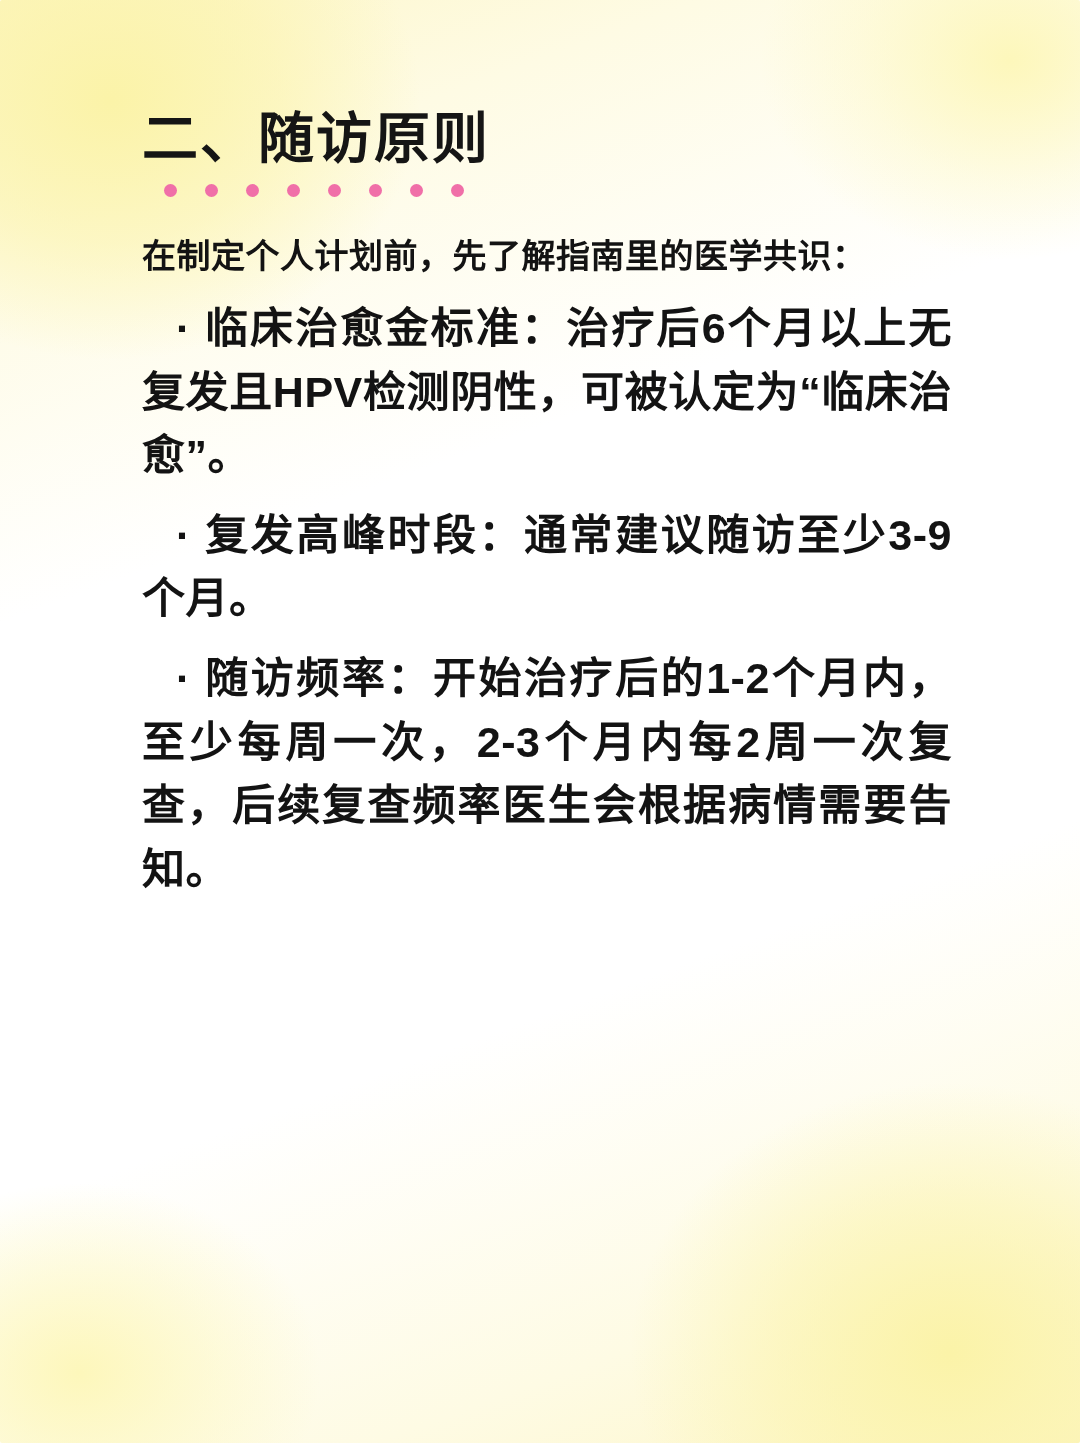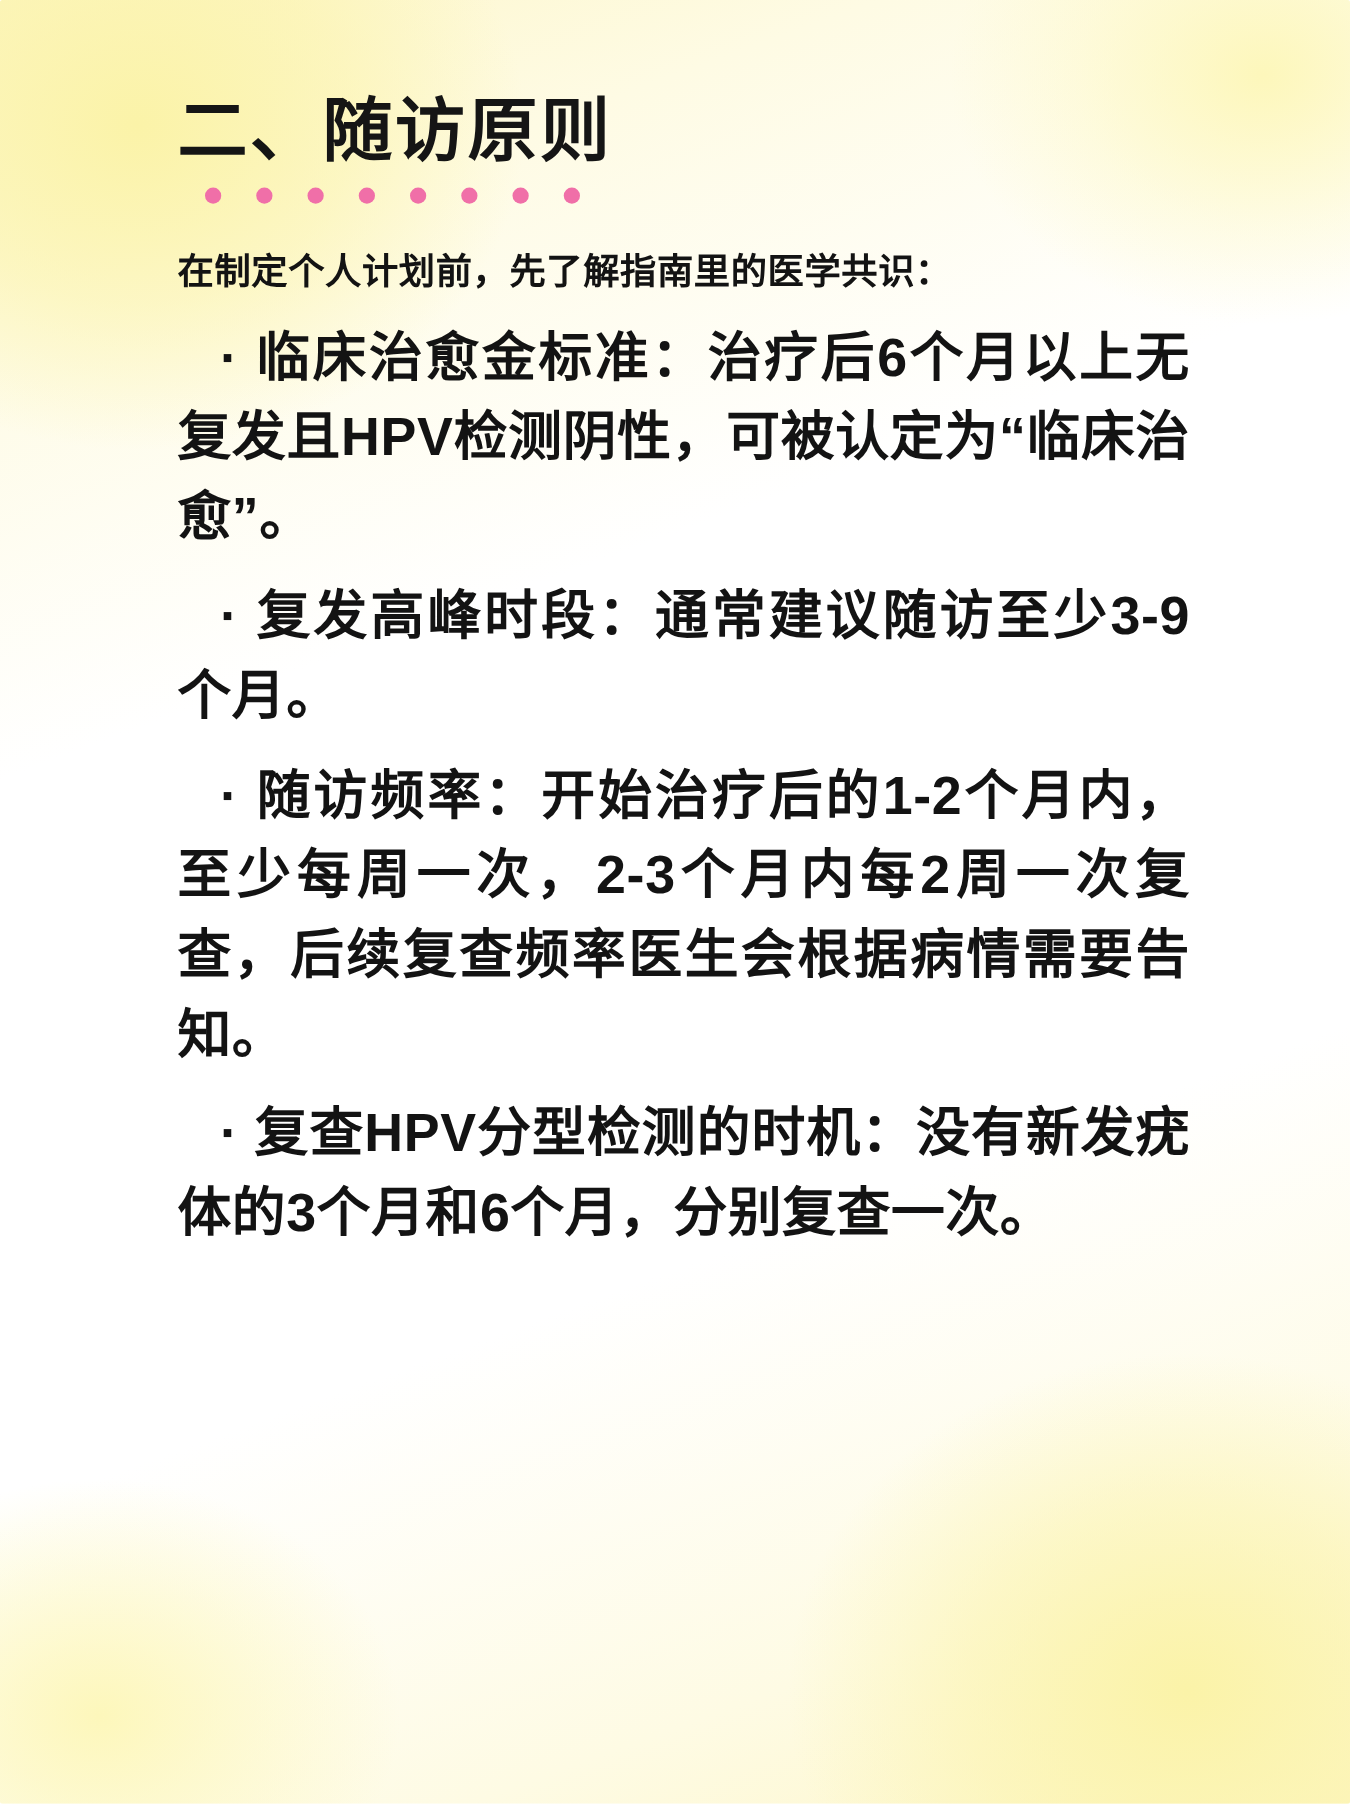--- a/index.html
+++ b/index.html
@@ -45,21 +45,21 @@
   }
   .wash.tr {
     top: -140px; right: -180px;
     width: 500px; height: 400px;
     background: radial-gradient(closest-side, #fdf7bb 0%, rgba(253,247,187,0.35) 60%, rgba(255,255,255,0) 100%);
   }
 
   .content {
     position: relative;
     z-index: 2;
-    padding: 74px 128px 0 142px;
+    padding: 108px 128px 0 142px;
   }
 
   .heading-wrap {
     position: relative;
     display: inline-block;
     margin-bottom: 34px;
   }
   .heading {
     font-size: 56px;
     font-weight: 700;
@@ -75,21 +75,21 @@
     padding-left: 22px;
   }
   .dot {
     width: 13px;
     height: 13px;
     border-radius: 50%;
     background: #f06fa8;
   }
 
   .para {
-    font-size: 29px;
+    font-size: 34px;
     font-weight: 700;
     line-height: 1.48;
     color: #131313;
     letter-spacing: 0.5px;
     margin: 0 0 16px 0;
     text-align: justify;
     text-justify: inter-ideograph;
   }
   .bullet-item {
     font-size: 43px;
@@ -126,16 +126,15 @@
         <span class="dot"></span>
         <span class="dot"></span>
       </div>
     </div>
 
     <p class="para">在制定个人计划前，先了解指南里的医学共识：</p>
 
     <p class="bullet-item">·  临床治愈金标准：治疗后6个月以上无复发且HPV检测阴性，可被认定为“临床治愈”。</p>
     <p class="bullet-item">·  复发高峰时段：通常建议随访至少3-9个月。</p>
     <p class="bullet-item">·  随访频率：开始治疗后的1-2个月内，至少每周一次，2-3个月内每2周一次复查，后续复查频率医生会根据病情需要告知。</p>
-    <p class="bullet-item">·  复查HPV分型检测的时机：没有新发疣体的3个月和6个月，分别复查一次。</p>
 
   </div>
 </div>
 
 </body></html>

